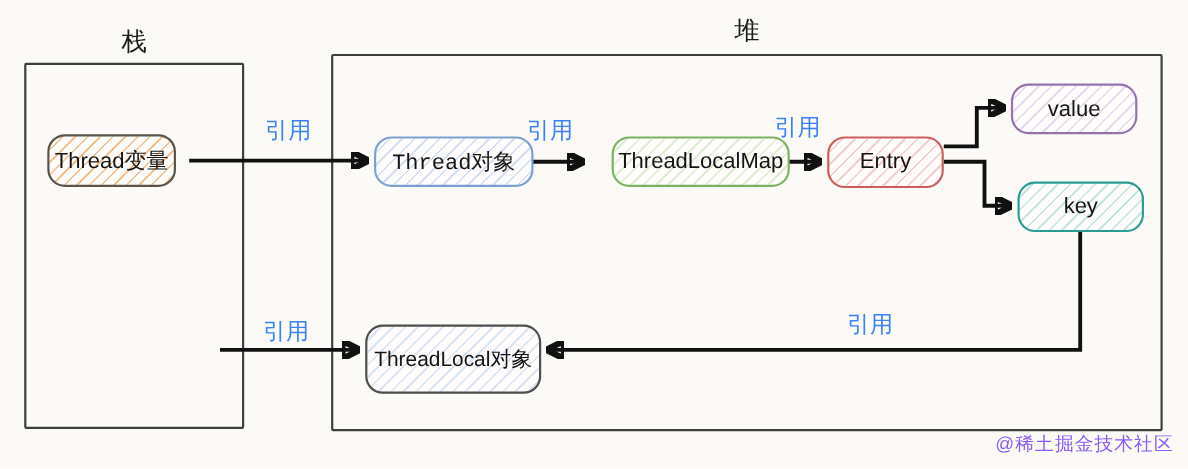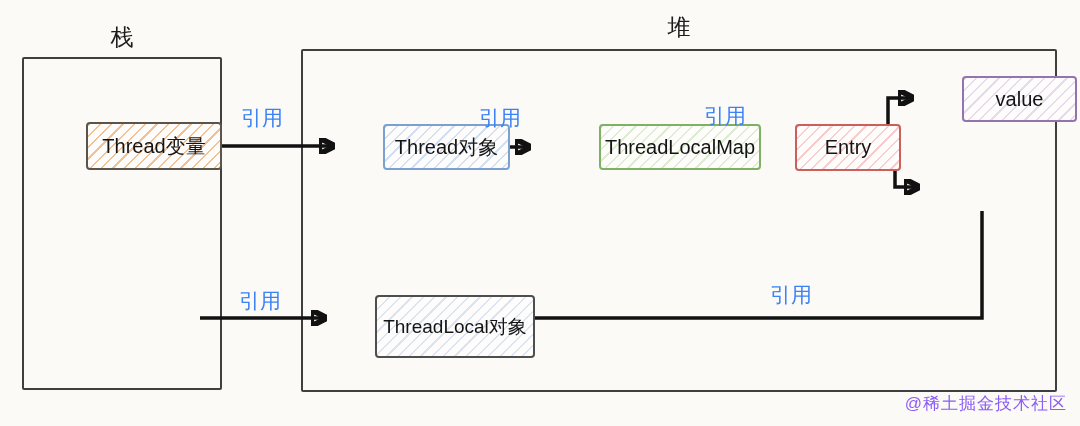--- a/index.html
+++ b/index.html
@@ -44,31 +44,30 @@
   }
   .node {
     position: absolute;
     z-index: 3;
     display: flex;
     align-items: center;
     justify-content: center;
     font-size: 20px;
     color: #141414;
     border: 2px solid var(--border, #444);
-    border-radius: 4px;
+    border-radius: 16px;
     background:
       repeating-linear-gradient(135deg,
         var(--hatch, #eee) 0px, var(--hatch, #eee) 1.6px,
         rgba(0,0,0,0) 1.6px, rgba(0,0,0,0) 8px),
       #fefdfb;
     white-space: nowrap;
-    margin-left: 43px;
   }
-  .node-thread-var      { left: 43px;  top: 122px; width: 136px; height: 48px; }
-  .node-thread-obj      { left: 340px; top: 124px; width: 127px; height: 46px; }
+  .node-thread-var      { left: 43px;  top: 122px; width: 117px; height: 48px; }
+  .node-thread-obj      { left: 340px; top: 124px; width: 145px; height: 46px; font-family: Liberation Mono, monospace; }
   .node-threadlocalmap  { left: 556px; top: 124px; width: 162px; height: 46px; }
   .node-entry           { left: 752px; top: 124px; width: 106px; height: 47px; }
   .node-value           { left: 919px; top: 76px;  width: 115px; height: 46px; }
   .node-key             { left: 925px; top: 165px; width: 115px; height: 46px; }
   .node-threadlocal-var { left: 42px;  top: 293px; width: 158px; height: 48px; font-size: 19px; }
   .node-threadlocal-obj { left: 332px; top: 295px; width: 160px; height: 63px; font-size: 19px; }
   .ref-label {
     position: absolute;
     z-index: 4;
     font-size: 21px;
@@ -119,20 +118,21 @@
   <div class="node node-thread-var" style="--border: #5b544a; --hatch: #f4c193;">Thread变量</div>
 
   <div class="node node-thread-obj" style="--border: #7ba1d0; --hatch: #d3e0f2;">Thread对象</div>
 
   <div class="node node-threadlocalmap" style="--border: #7cb261; --hatch: #dcedd3;">ThreadLocalMap</div>
 
   <div class="node node-entry" style="--border: #cb5f5b; --hatch: #f5cfcd;">Entry</div>
 
   <div class="node node-value" style="--border: #9574ae; --hatch: #e5daee;">value</div>
 
+  <div class="node node-key" style="--border: #2b9c93; --hatch: #c4e7e2;">key</div>
 
 
   <div class="node node-threadlocal-obj" style="--border: #4e4e4e; --hatch: #d9e5f3;">ThreadLocal对象</div>
 
   <div class="ref-label ref-1">引用</div>
   <div class="ref-label ref-2">引用</div>
   <div class="ref-label ref-3">引用</div>
   <div class="ref-label ref-4">引用</div>
   <div class="ref-label ref-5">引用</div>
 

